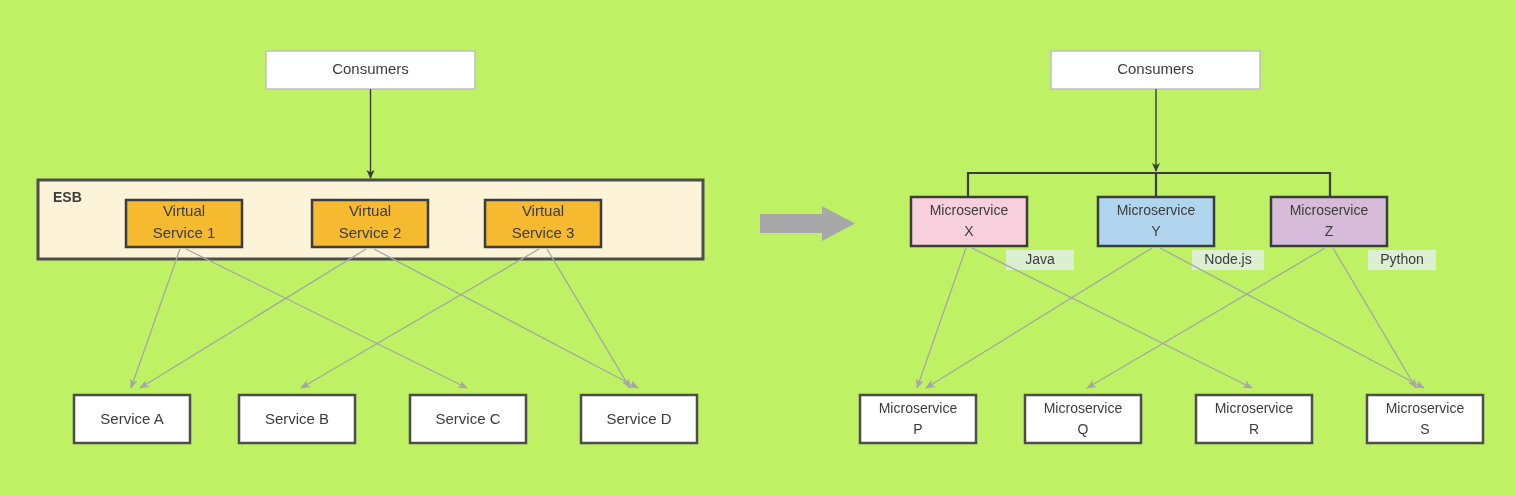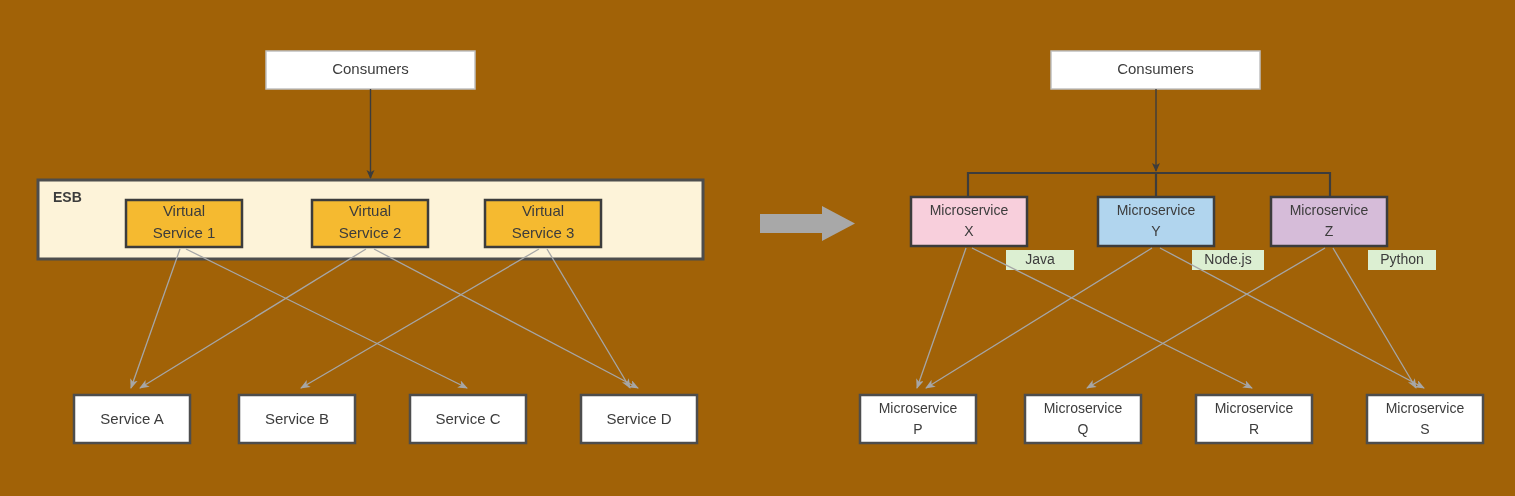--- a/index.html
+++ b/index.html
@@ -7,21 +7,21 @@
     padding: 0;
     background: #ffffff;
   }
   body {
     font-family: "Liberation Sans", sans-serif;
   }
   #diagram-root {
     position: relative;
     width: 1515px;
     height: 496px;
-    background: #a16207;
+    background: #bef264;
     overflow: hidden;
   }
   svg#diagram-svg {
     position: absolute;
     top: 0;
     left: 0;
     width: 1515px;
     height: 496px;
     display: block;
   }

